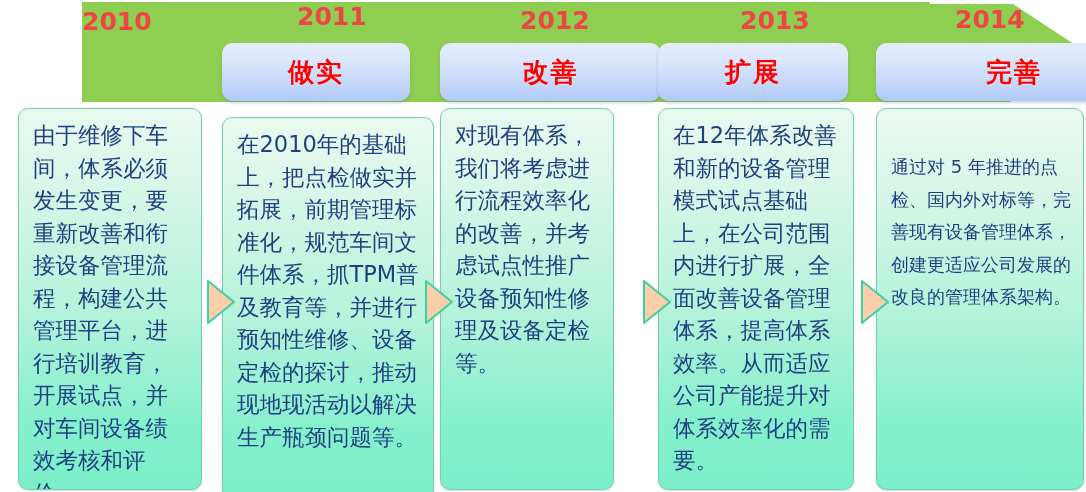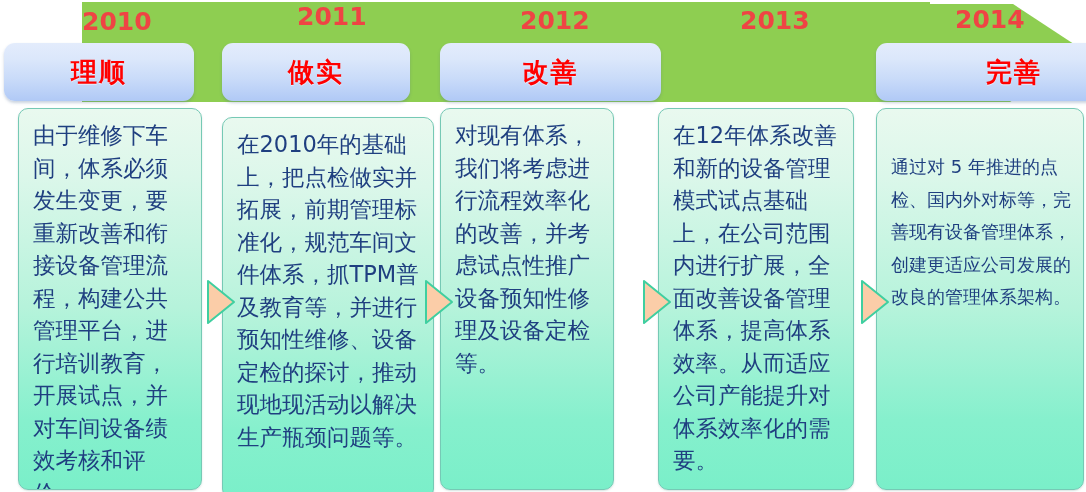--- a/index.html
+++ b/index.html
@@ -102,28 +102,28 @@
 
   <div class="timeline-arrow"></div>
   <div class="arrow-mask-top"></div>
 
   <div class="year y0">2010</div>
   <div class="year y1">2011</div>
   <div class="year y2">2012</div>
   <div class="year y3">2013</div>
   <div class="year y4">2014</div>
 
-  <div class="pill p0">
-    <span class="pill-label">理顺</span>
-  </div>
   <div class="pill p1">
     <span class="pill-label">做实</span>
   </div>
   <div class="pill p2">
     <span class="pill-label">改善</span>
+  </div>
+  <div class="pill p3">
+    <span class="pill-label">扩展</span>
   </div>
   <div class="pill p4">
     <span class="pill-label">完善</span>
   </div>
 
   <div class="card c0">
     <div class="card-text">由于维修下车间，体系必须发生变更，要重新改善和衔接设备管理流程，构建公共管理平台，进行培训教育，开展试点，并对车间设备绩效考核和评价。</div>
   </div>
   <div class="card c1">
     <div class="card-text">在2010年的基础上，把点检做实并拓展，前期管理标准化，规范车间文件体系，抓TPM普及教育等，并进行预知性维修、设备定检的探讨，推动现地现活动以解决生产瓶颈问题等。</div>

